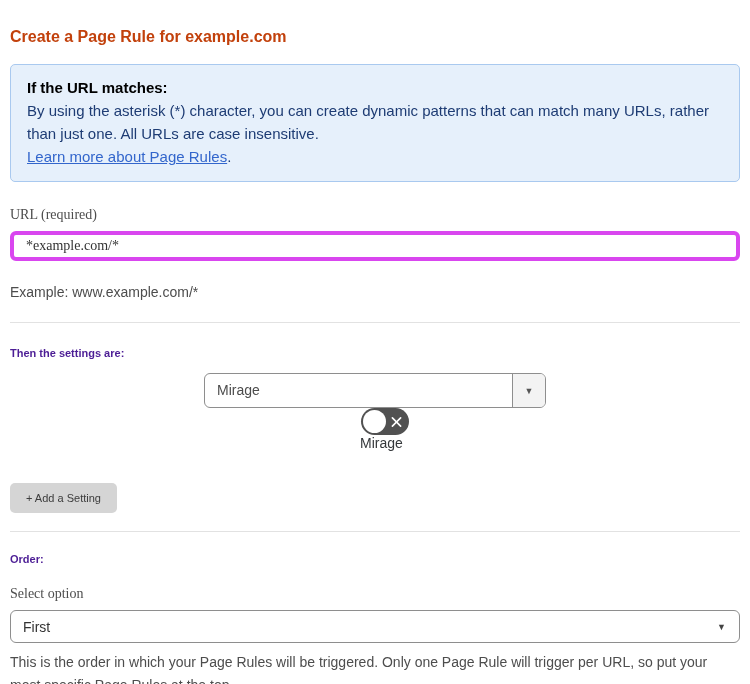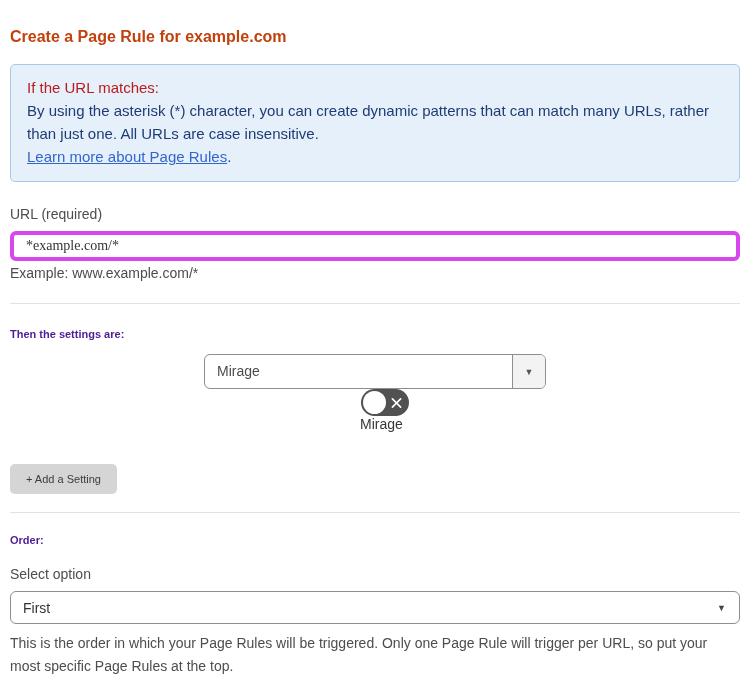--- a/index.html
+++ b/index.html
@@ -23,47 +23,48 @@
   .info-box {
     margin-top: 14px;
     background: #e6f0fb;
     border: 1px solid #a9c9ef;
     border-radius: 5px;
     padding: 11px 16px 13px 16px;
     font-size: 15px;
     line-height: 23px;
     color: #1e3c74;
   }
-  .info-box .info-heading { font-weight: 400; color: #b91c1c; }
+  .info-box .info-heading { font-weight: 700; color: #000000; }
   .info-box .info-link {
     color: #3366cc;
     text-decoration: underline;
     cursor: pointer;
   }
 
   .field-label {
     margin-top: 24px;
     font-size: 14px;
     color: #4d4d4d;
     line-height: 17px;
+    font-family: Liberation Serif, serif;
   }
   .text-input {
     margin-top: 8px;
     width: 730px;
     height: 30px;
     border: 4px solid #d946ef;
     border-radius: 6px;
     padding: 0 12px;
     font-size: 14px;
     color: #333333;
     font-family: Liberation Serif, serif;
     background: #ffffff;
   }
   .help-text {
-    margin-top: 4px;
+    margin-top: 23px;
     font-size: 14px;
     color: #4d4d4d;
     line-height: 17px;
   }
 
   .divider {
     border: none;
     border-top: 1px solid #e2e2e2;
     margin: 21px 0;
   }

